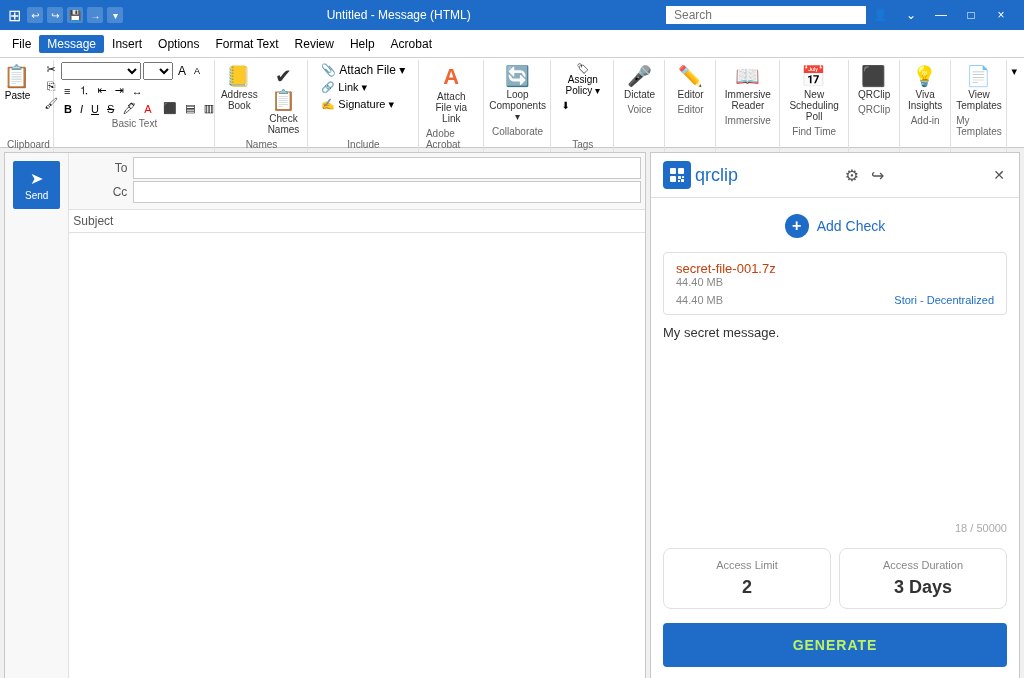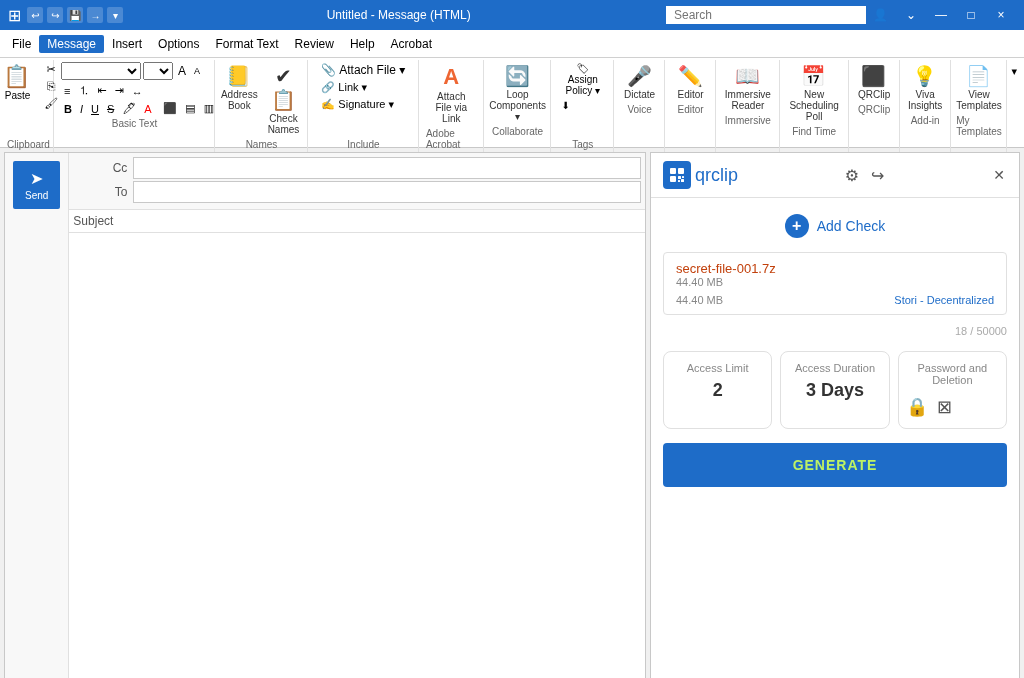--- a/index.html
+++ b/index.html
@@ -540,25 +540,25 @@
     <div style="display:flex; flex:1;">
       <div class="send-area">
         <button class="send-btn">
           <span class="send-arrow">➤</span>
           <span style="font-size:10px; margin-top:2px;">Send</span>
         </button>
       </div>
       <div style="flex:1; display:flex; flex-direction:column;">
         <div class="email-header">
           <div class="email-field-row">
-            <span class="field-label">Cc</span>
+            <span class="field-label">To</span>
             <input class="field-input" type="text" style="">
           </div>
           <div class="email-field-row">
-            <span class="field-label">To</span>
+            <span class="field-label">Cc</span>
             <input class="field-input" type="text" style="">
           </div>
         </div>
         <div class="subject-row">
           <span class="subject-label">Subject</span>
           <input type="text" style="border: none; flex: 1 1 0%; font-size: 12px; outline: none;">
         </div>
         <div class="email-body">
         </div>
       </div>
@@ -598,36 +598,30 @@
 
       <div class="file-item">
         <div class="file-name">secret-file-001.7z</div>
         <div class="file-size">44.40 MB</div>
         <div class="file-storage-row">
           <span>44.40 MB</span>
           <a class="storage-link" href="#">Stori - Decentralized</a>
         </div>
       </div>
 
+      <textarea class="message-area" style="">My secret message.</textarea>
       <div class="char-count">18 / 50000</div>
 
       <div class="options-row">
         <div class="option-card">
           <span class="option-label">Access Limit</span>
           <span class="option-value">2</span>
         </div>
         <div class="option-card">
           <span class="option-label">Access Duration</span>
           <span class="option-value">3 Days</span>
         </div>
-        <div class="option-card">
-          <span class="option-label">Password and Deletion</span>
-          <div class="option-icons">
-            <span class="lock-icon">🔒</span>
-            <span class="delete-icon">⊠</span>
-          </div>
-        </div>
       </div>
 
       <button class="generate-btn">GENERATE</button>
     </div>
   </div>
 </div>
 
 </body></html>

